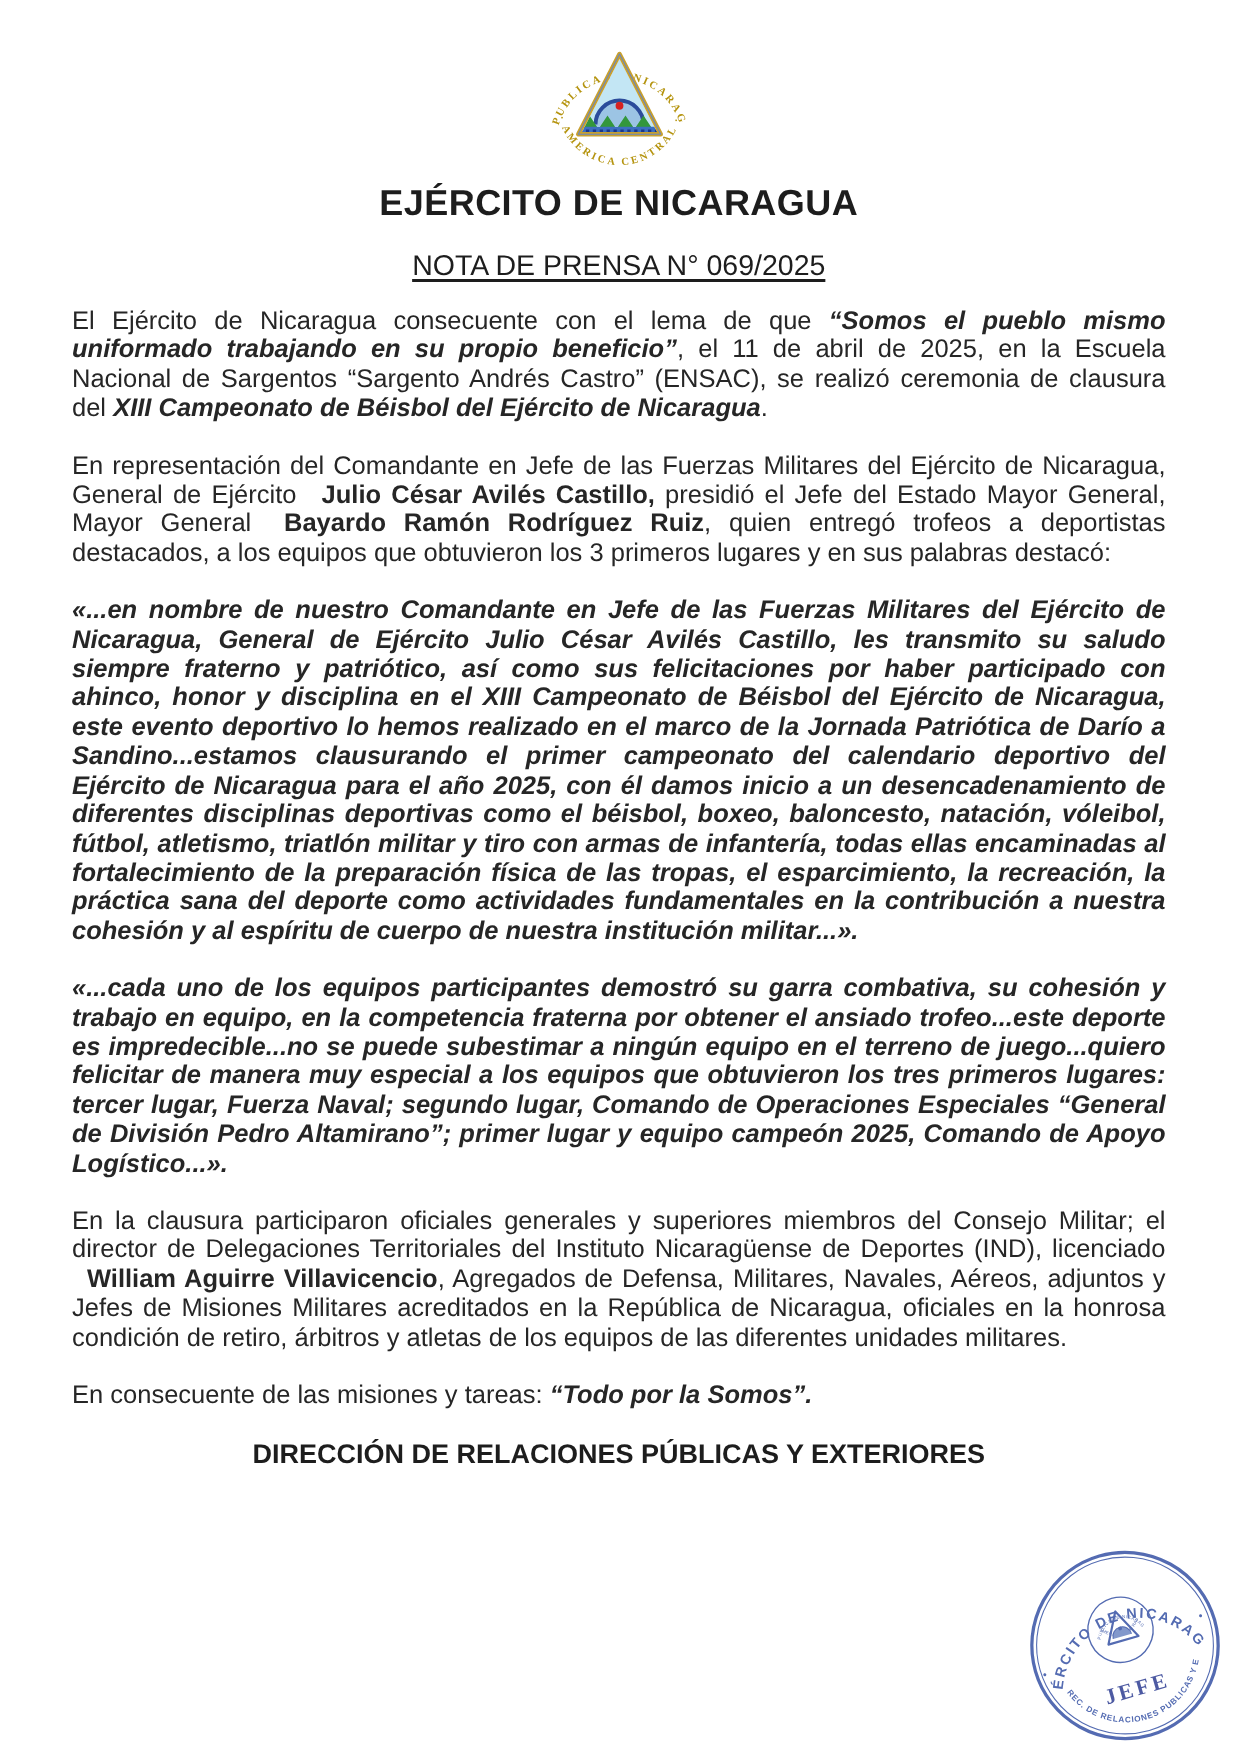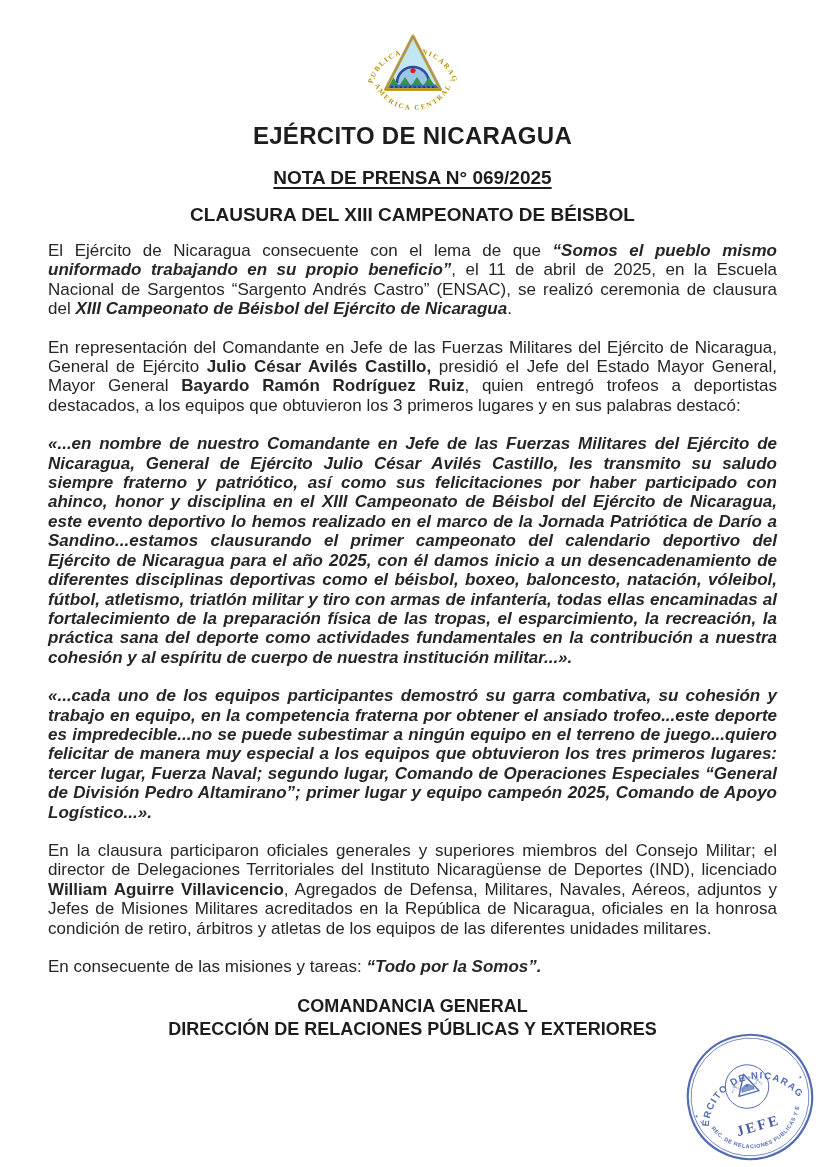--- a/index.html
+++ b/index.html
@@ -7,31 +7,31 @@
   .page{
     position:relative;
     width:825px;height:1167px;
     background:#ffffff;
     overflow:hidden;
     color:#232323;
   }
   header{ text-align:center; padding-top:22px; }
   .crest{ line-height:0; }
   h1{ font-size:24px; font-weight:700; letter-spacing:.3px; margin:4px 0 0; color:#1d1d1d;}
-  h2{ font-size:19px; font-weight:700; margin:17px 0 0; text-decoration:underline; text-underline-offset:3px; text-decoration-thickness:2px; color:#1d1d1d;}
+  h2{ font-size:19px; font-weight:400; margin:17px 0 0; text-decoration:underline; text-underline-offset:3px; text-decoration-thickness:2px; color:#1d1d1d;}
   h3{ font-size:19px; font-weight:700; margin:15px 0 0; color:#1d1d1d;}
   main{ margin:15px 48px 0; }
   main p{
     margin:0 0 19px;
     font-size:17px;
     line-height:19.4px;
     text-align:justify;
     color:#262626;
   }
-  .b{ font-weight:700; }
+  .b{ font-weight:700;margin-left:10px; }
   .bi{ font-weight:700; font-style:italic; }
   p.quote{ font-weight:700; font-style:italic; }
   footer{
     margin-top:10px;
     text-align:center;
     font-size:18px;
     font-weight:700;
     line-height:23px;
     color:#1d1d1d;
   }
@@ -82,34 +82,32 @@
             <line x1="44" y1="65.5" x2="98" y2="65.5" stroke="#18368c" stroke-width="2.4" stroke-dasharray="2.2 2.4"></line>
             <circle cx="71" cy="48.5" r="2.6" fill="#d62121"></circle>
           </g>
           <polygon points="71,14 43.5,67.5 98.5,67.5" fill="none" stroke="#c8a02e" stroke-width="3" stroke-linejoin="round"></polygon>
           <polygon points="71,14 43.5,67.5 98.5,67.5" fill="none" stroke="#6a86c0" stroke-width=".7" stroke-linejoin="round"></polygon>
         </g>
       </svg>
     </div>
     <h1>EJÉRCITO DE NICARAGUA</h1>
     <h2>NOTA DE PRENSA N° 069/2025</h2>
-    <h3>CLAUSURA DEL XIII CAMPEONATO DE BÉISBOL</h3>
   </header>
 
   <main>
     <p><span>El Ejército de Nicaragua consecuente con el lema de que </span><span class="bi">“Somos el pueblo mismo uniformado trabajando en su propio beneficio”</span><span>, el 11 de abril de 2025, en la Escuela Nacional de Sargentos “Sargento Andrés Castro” (ENSAC), se realizó ceremonia de clausura del </span><span class="bi">XIII Campeonato de Béisbol del Ejército de Nicaragua</span><span>.</span></p>
     <p><span>En representación del Comandante en Jefe de las Fuerzas Militares del Ejército de Nicaragua, General de Ejército </span><span class="b">Julio César Avilés Castillo,</span><span> presidió el Jefe del Estado Mayor General, Mayor General </span><span class="b">Bayardo Ramón Rodríguez Ruiz</span><span>, quien entregó trofeos a deportistas destacados, a los equipos que obtuvieron los 3 primeros lugares y en sus palabras destacó:</span></p>
     <p class="quote"><span class="bi">«...en nombre de nuestro Comandante en Jefe de las Fuerzas Militares del Ejército de Nicaragua, General de Ejército Julio César Avilés Castillo, les transmito su saludo siempre fraterno y patriótico, así como sus felicitaciones por haber participado con ahinco, honor y disciplina en el XIII Campeonato de Béisbol del Ejército de Nicaragua, este evento deportivo lo hemos realizado en el marco de la Jornada Patriótica de Darío a Sandino...estamos clausurando el primer campeonato del calendario deportivo del Ejército de Nicaragua para el año 2025, con él damos inicio a un desencadenamiento de diferentes disciplinas deportivas como el béisbol, boxeo, baloncesto, natación, vóleibol, fútbol, atletismo, triatlón militar y tiro con armas de infantería, todas ellas encaminadas al fortalecimiento de la preparación física de las tropas, el esparcimiento, la recreación, la práctica sana del deporte como actividades fundamentales en la contribución a nuestra cohesión y al espíritu de cuerpo de nuestra institución militar...».</span></p>
     <p class="quote"><span class="bi">«...cada uno de los equipos participantes demostró su garra combativa, su cohesión y trabajo en equipo, en la competencia fraterna por obtener el ansiado trofeo...este deporte es impredecible...no se puede subestimar a ningún equipo en el terreno de juego...quiero felicitar de manera muy especial a los equipos que obtuvieron los tres primeros lugares: tercer lugar, Fuerza Naval; segundo lugar, Comando de Operaciones Especiales “General de División Pedro Altamirano”; primer lugar y equipo campeón 2025, Comando de Apoyo Logístico...».</span></p>
     <p><span>En la clausura participaron oficiales generales y superiores miembros del Consejo Militar; el director de Delegaciones Territoriales del Instituto Nicaragüense de Deportes (IND), licenciado </span><span class="b">William Aguirre Villavicencio</span><span>, Agregados de Defensa, Militares, Navales, Aéreos, adjuntos y Jefes de Misiones Militares acreditados en la República de Nicaragua, oficiales en la honrosa condición de retiro, árbitros y atletas de los equipos de las diferentes unidades militares.</span></p>
     <p><span>En consecuente de las misiones y tareas: </span><span class="bi">“Todo por la Somos”.</span></p>
   </main>
 
   <footer>
-    <div>COMANDANCIA GENERAL</div>
     <div>DIRECCIÓN DE RELACIONES PÚBLICAS Y EXTERIORES</div>
   </footer>
 
   <div class="seal">
     <svg width="136" height="136" viewBox="0 0 150 150" aria-hidden="true">
       <defs>
         <path id="sealTop" d="M 22,94 A 56,56 0 0 1 128,94"></path>
         <path id="sealBottom" d="M 25,98 A 54,54 0 0 0 125,98"></path>
         <path id="sealInnerTop" d="M 59,66 A 17,17 0 0 1 91,66"></path>
         <path id="sealInnerBottom" d="M 60,58 A 17,17 0 0 0 90,58"></path>

